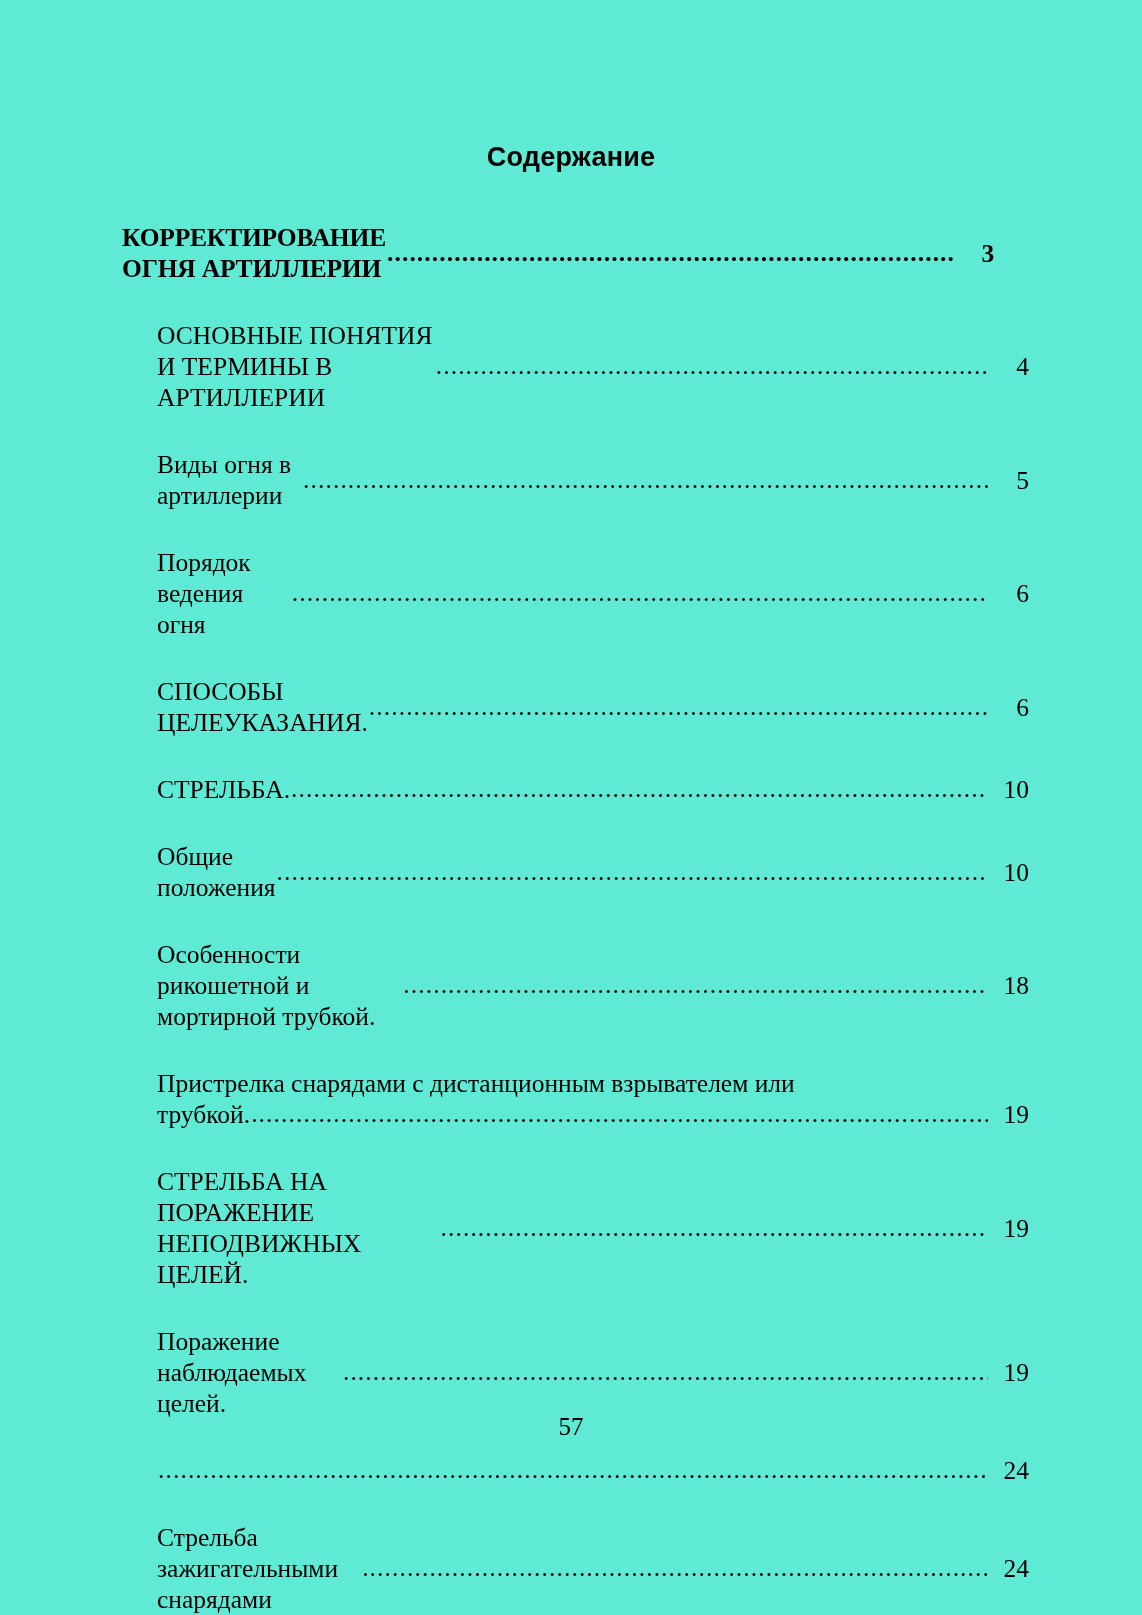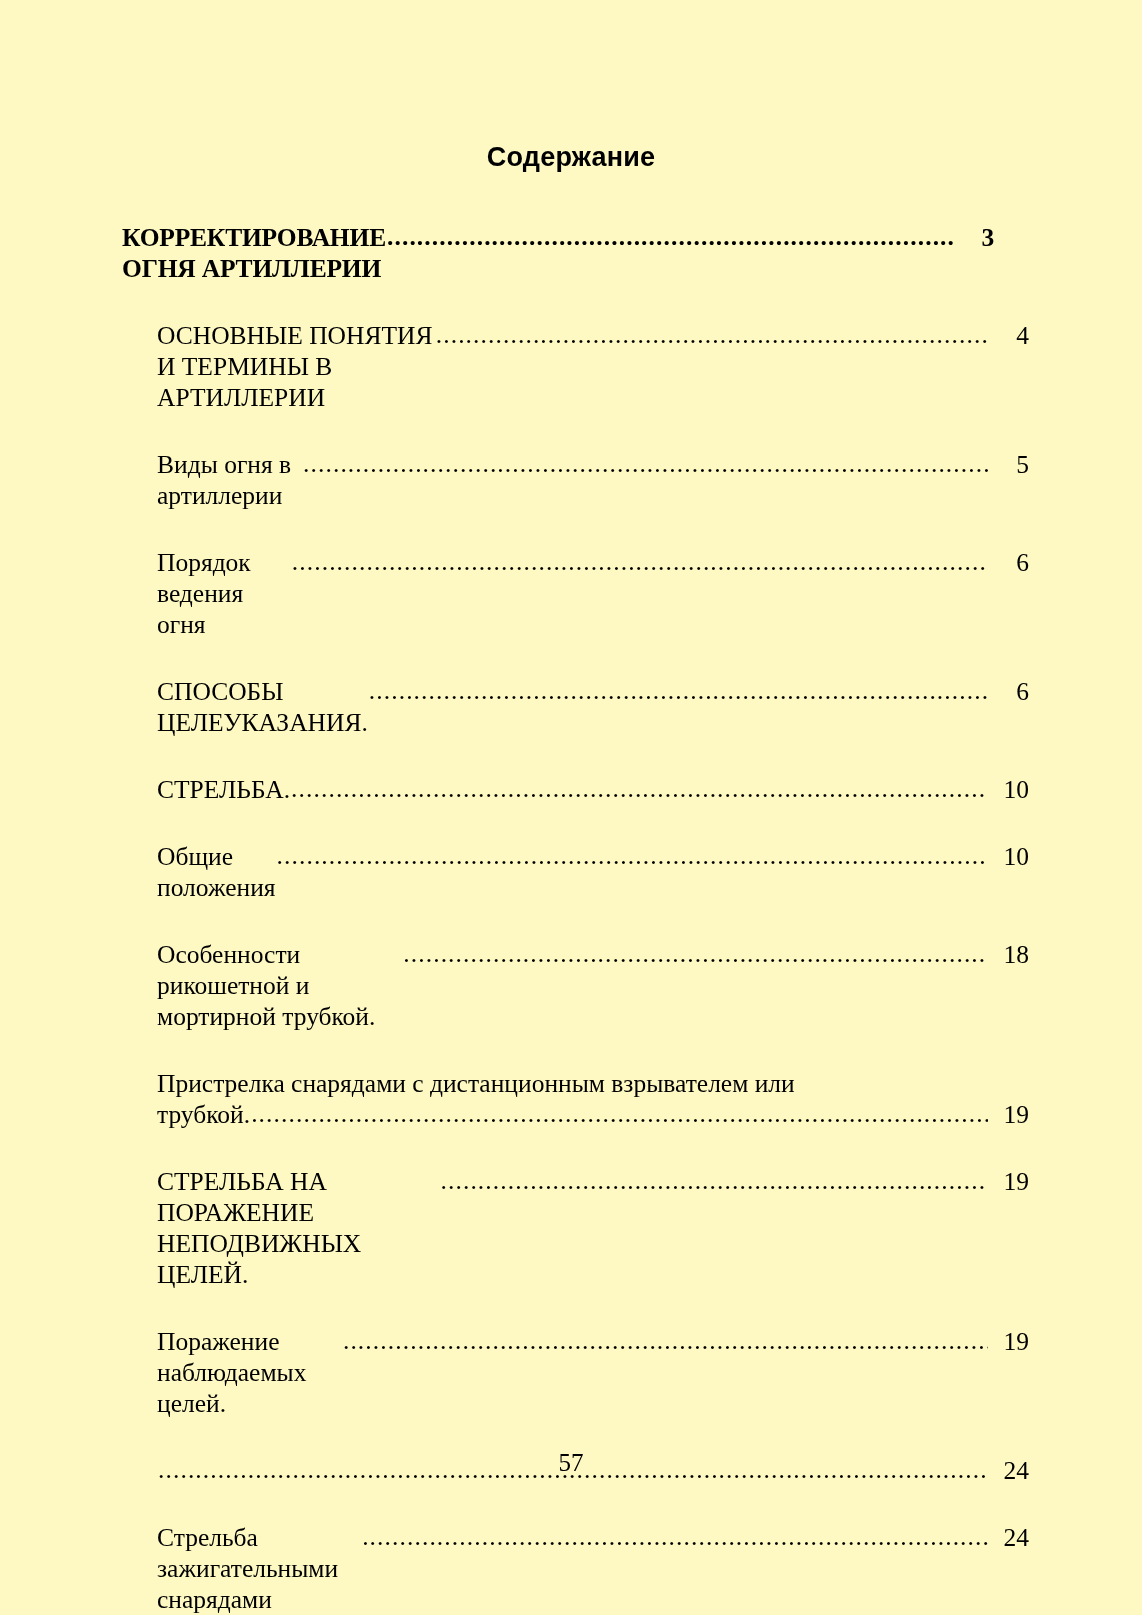--- a/index.html
+++ b/index.html
@@ -13,21 +13,21 @@
     position: relative;
     font-family: "Liberation Serif", "DejaVu Serif", serif;
     color: #000000;
     -webkit-font-smoothing: antialiased;
     overflow: hidden;
   }
 
   .page {
     position: absolute;
     inset: 0;
-    background: #fef9c3;
+    background: #5eead4;
   }
 
   
   .doc-title {
     position: absolute;
     top: 140px;
     left: 0;
     width: 1142px;
     text-align: center;
     font-family: "Liberation Sans", "DejaVu Sans", sans-serif;
@@ -64,21 +64,21 @@
 
   
   .toc-entry.level-2 {
     margin-left: 35px;
     font-weight: normal;
     margin-top: 36px;
   }
 
   .toc-text {
     display: flex;
-    align-items: flex-start;
+    align-items: center;
     flex: 1 1 auto;
     min-width: 0;
   }
 
   .toc-title {
     white-space: pre-wrap;
     flex: 0 1 auto;
   }
 
   
@@ -118,21 +118,21 @@
   .toc-page {
     flex: 0 0 auto;
     text-align: right;
     min-width: 34px;
     padding-left: 5px;
   }
 
   
   .footer-page {
     position: absolute;
-    top: 1448px;
+    top: 1412px;
     left: 0;
     width: 1142px;
     text-align: center;
     font-size: 25px;
     line-height: 30px;
   }
 </style>
 </head>
 <body>
 

